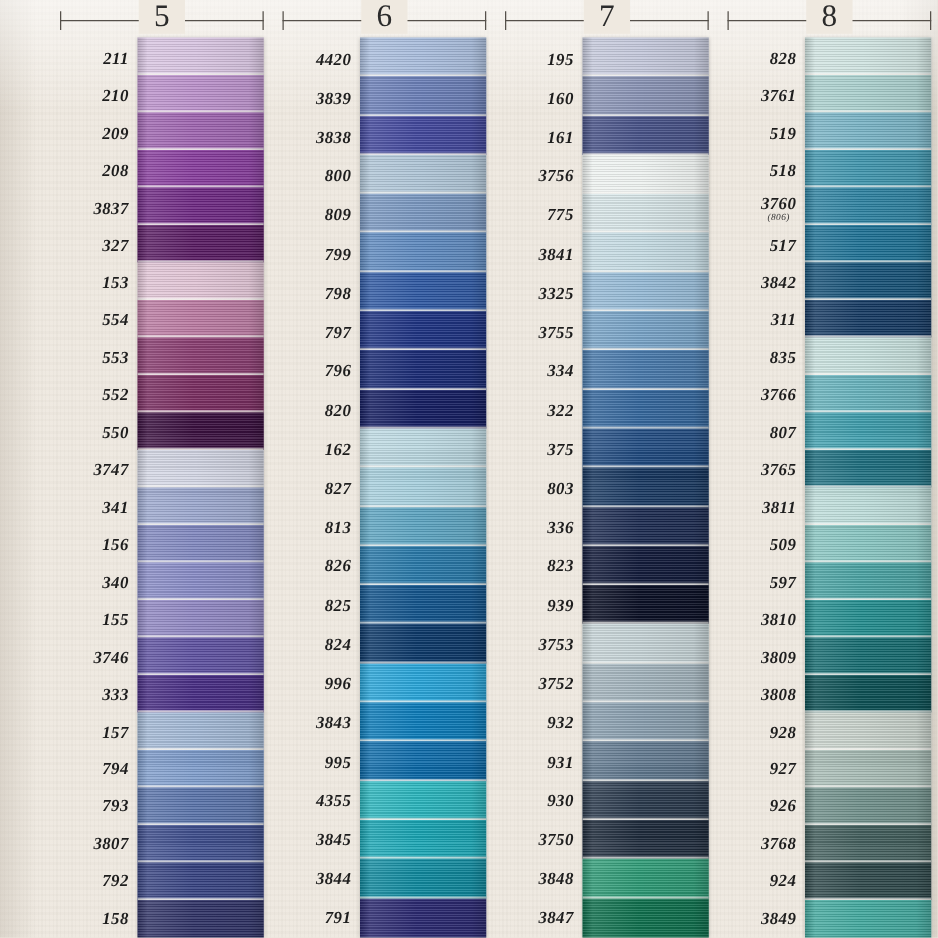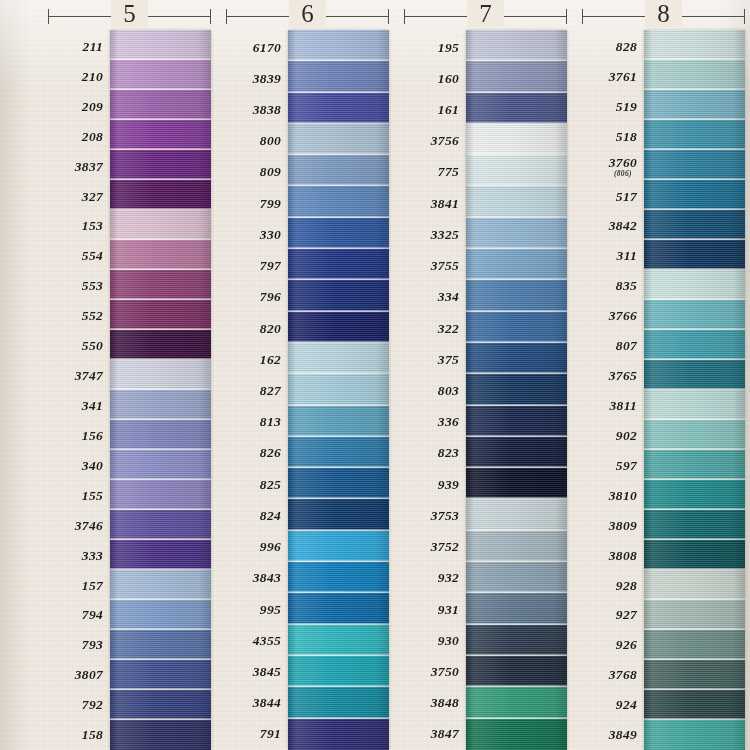--- a/index.html
+++ b/index.html
@@ -62,21 +62,21 @@
   }
   .lbl{
     flex:1 1 0;display:flex;align-items:center;justify-content:flex-end;
     padding-right:7px;box-sizing:border-box;
     font-family:"Liberation Serif", serif;
     font-style:italic;font-weight:bold;
     font-size:13.5px;color:#1d1d1d;letter-spacing:.3px;
     white-space:nowrap;
   }
   .lbl .sub{
-    font-size:7.5px;font-weight:bold;font-style:italic;
+    font-size:7.5px;font-weight:normal;font-style:italic;
     color:#333;margin-left:1px;vertical-align:-2px;
   }
   .lbl .stack{display:inline-block;text-align:center;line-height:1;}
   .lbl .stack .sub{display:block;margin:0;font-size:7.5px;vertical-align:baseline;}
 
   .swatches{
     flex:1 1 auto;display:flex;flex-direction:column;
     box-shadow:0 0 3px rgba(0,0,0,.22);
     position:relative;
     background:#ddd;
@@ -178,27 +178,27 @@
     <div class="col">
       <div class="col-inner">
         <div class="hdr">
           <div class="rule"></div>
           <div class="cap-l"></div>
           <div class="cap-r"></div>
           <div class="num"><span>6</span></div>
         </div>
         <div class="body">
           <div class="labels">
-              <div class="lbl">6170</div>
+              <div class="lbl">4420</div>
               <div class="lbl">3839</div>
               <div class="lbl">3838</div>
               <div class="lbl">800</div>
               <div class="lbl">809</div>
               <div class="lbl">799</div>
-              <div class="lbl">330</div>
+              <div class="lbl">798</div>
               <div class="lbl">797</div>
               <div class="lbl">796</div>
               <div class="lbl">820</div>
               <div class="lbl">162</div>
               <div class="lbl">827</div>
               <div class="lbl">813</div>
               <div class="lbl">826</div>
               <div class="lbl">825</div>
               <div class="lbl">824</div>
               <div class="lbl">996</div>
@@ -319,21 +319,21 @@
                 <span class="stack"><span>3760</span><span class="sub">(806)</span></span>
               </div>
               <div class="lbl">517</div>
               <div class="lbl">3842</div>
               <div class="lbl">311</div>
               <div class="lbl">835</div>
               <div class="lbl">3766</div>
               <div class="lbl">807</div>
               <div class="lbl">3765</div>
               <div class="lbl">3811</div>
-              <div class="lbl">902</div>
+              <div class="lbl">509</div>
               <div class="lbl">597</div>
               <div class="lbl">3810</div>
               <div class="lbl">3809</div>
               <div class="lbl">3808</div>
               <div class="lbl">928</div>
               <div class="lbl">927</div>
               <div class="lbl">926</div>
               <div class="lbl">3768</div>
               <div class="lbl">924</div>
               <div class="lbl">3849</div>

